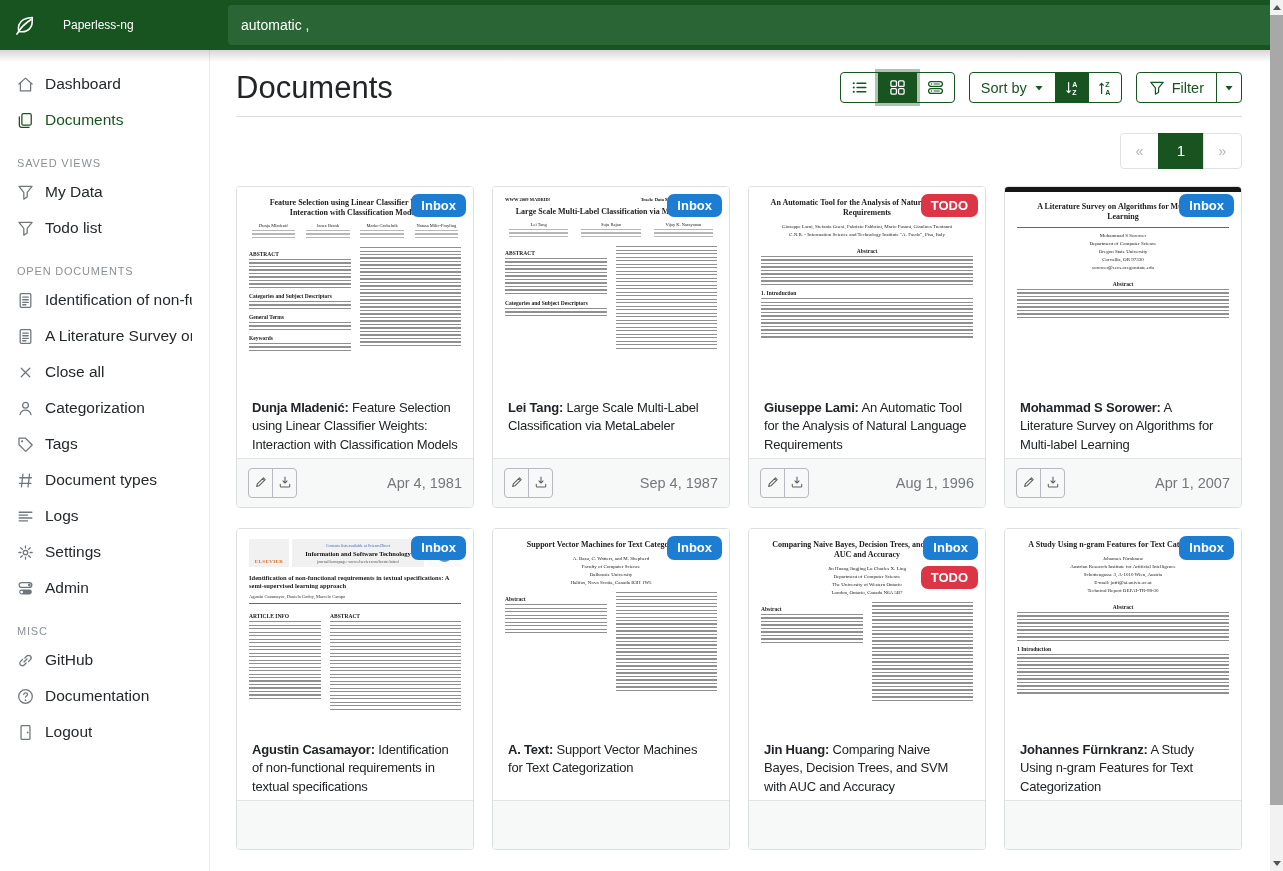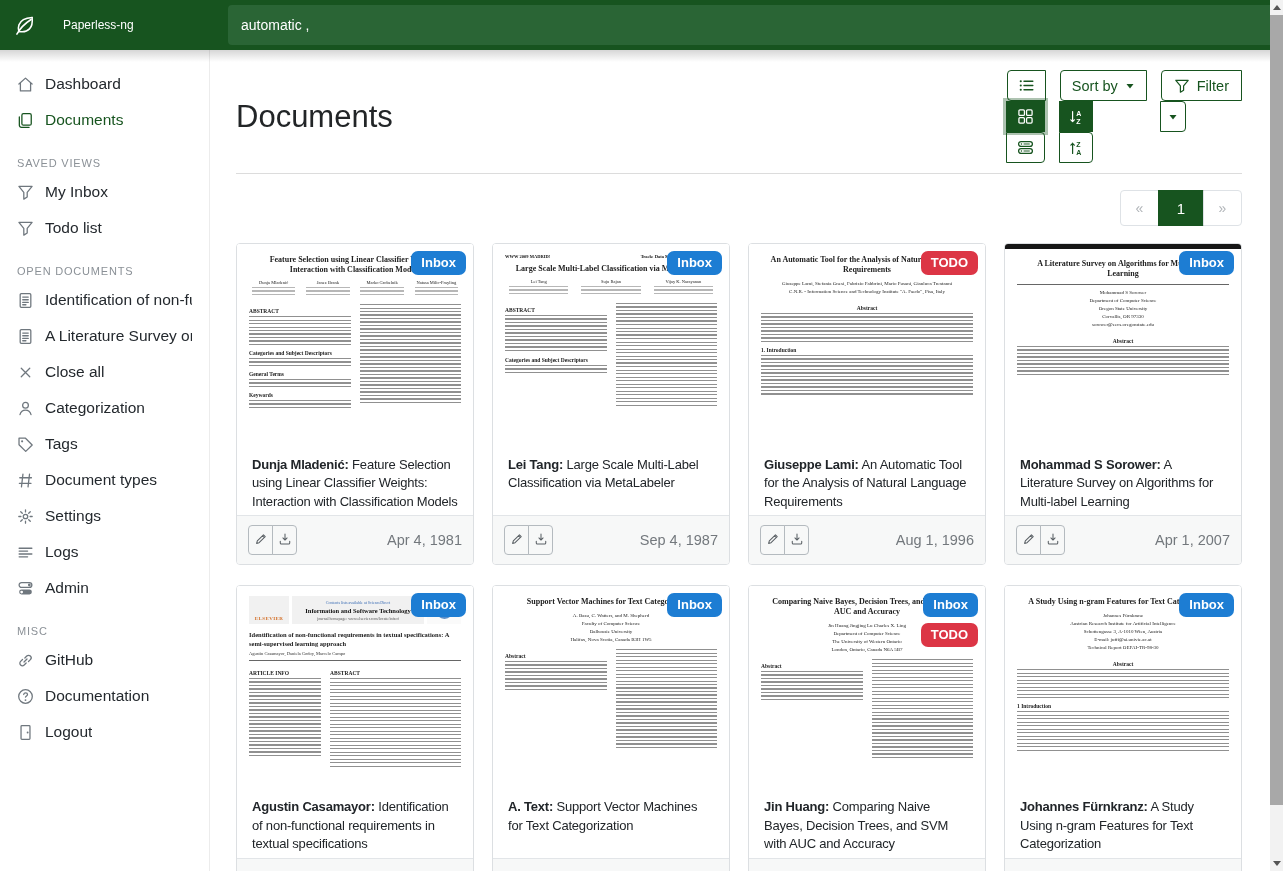--- a/index.html
+++ b/index.html
@@ -32,21 +32,21 @@
   
   .main { position:absolute; top:50px; left:211px; width:1059px; height:821px; background:#fff;
           padding:20px 28px 0 25px; overflow:hidden; }
   .page-head { display:flex; align-items:center; justify-content:space-between; }
   .page-title { font-size:31px; font-weight:400; color:#222527; line-height:1.15; }
   .toolbar { display:flex; gap:14px; }
   .btn { height:31px; border:1px solid var(--green); background:#fff; color:var(--green);
          display:flex; align-items:center; justify-content:center; font-size:14.5px; cursor:pointer;
          padding:0 10px; font-family:inherit; }
   .btn svg { display:block; }
-  .btn-group { display:flex;flex-direction:column; }
+  .btn-group { display:flex; }
   .btn-group .btn + .btn { margin-left:-1px; }
   .btn-group .btn:first-child { border-radius:4px 0 0 4px; }
   .btn-group .btn:last-child { border-radius:0 4px 4px 0; }
   .btn.active { background:var(--green); color:#fff; }
   .btn.focused { box-shadow:0 0 0 3px rgba(23,84,31,.35); position:relative; z-index:2; }
   .view-btn { width:39px; padding:0; }
   .dir-btn { width:34px; padding:0; }
   .caret-btn { width:26px; padding:0; }
   .sort-by { gap:7px; padding:0 11px; }
   .filter-btn { gap:7px; padding:0 12px; }
@@ -162,21 +162,21 @@
         </span>
     <span class="nav-label">Documents</span>
   </div>
       <div class="side-heading">SAVED VIEWS</div>
       <div class="nav-item">
     <span class="nav-icon">
           <svg viewBox="0 0 16 16" width="16" height="16">
             <path d="M1.8 2.3h12.4L9.6 7.8v4.4l-3.2 2V7.8z" fill="none" stroke="currentColor" stroke-width="1.2" stroke-linecap="round" stroke-linejoin="round"></path>
           </svg>
         </span>
-    <span class="nav-label">My Inbox</span>
+    <span class="nav-label">My Data</span>
   </div>
       <div class="nav-item">
     <span class="nav-icon">
           <svg viewBox="0 0 16 16" width="16" height="16">
             <path d="M1.8 2.3h12.4L9.6 7.8v4.4l-3.2 2V7.8z" fill="none" stroke="currentColor" stroke-width="1.2" stroke-linecap="round" stroke-linejoin="round"></path>
           </svg>
         </span>
     <span class="nav-label">Todo list</span>
   </div>
       <div class="side-heading">OPEN DOCUMENTS</div>
@@ -227,34 +227,34 @@
       <div class="nav-item">
     <span class="nav-icon">
           <svg viewBox="0 0 16 16" width="16" height="16">
             <path d="M5.6 2 4.2 14M11.8 2l-1.4 12M2.6 5.4h11M2.2 10.6h11" fill="none" stroke="currentColor" stroke-width="1.2" stroke-linecap="round" stroke-linejoin="round"></path>
           </svg>
         </span>
     <span class="nav-label">Document types</span>
   </div>
       <div class="nav-item">
     <span class="nav-icon">
+          <svg viewBox="0 0 16 16" width="16" height="16">
+            <path d="M2 4h12M2 6.7h8M2 9.4h12M2 12.1h8" fill="none" stroke="currentColor" stroke-width="1.2" stroke-linecap="round" stroke-linejoin="round"></path>
+          </svg>
+        </span>
+    <span class="nav-label">Logs</span>
+  </div>
+      <div class="nav-item">
+    <span class="nav-icon">
           <svg viewBox="0 0 16 16" width="17" height="17">
             <circle cx="8" cy="8" r="2.1" fill="none" stroke="currentColor" stroke-width="1.2" stroke-linecap="round" stroke-linejoin="round"></circle>
             <path d="M8 1.7v2M8 12.3v2M1.7 8h2M12.3 8h2M3.5 3.5 5 5M11 11l1.5 1.5M12.5 3.5 11 5M5 11l-1.5 1.5" fill="none" stroke="currentColor" stroke-width="1.2" stroke-linecap="round" stroke-linejoin="round"></path>
           </svg>
         </span>
     <span class="nav-label">Settings</span>
-  </div>
-      <div class="nav-item">
-    <span class="nav-icon">
-          <svg viewBox="0 0 16 16" width="16" height="16">
-            <path d="M2 4h12M2 6.7h8M2 9.4h12M2 12.1h8" fill="none" stroke="currentColor" stroke-width="1.2" stroke-linecap="round" stroke-linejoin="round"></path>
-          </svg>
-        </span>
-    <span class="nav-label">Logs</span>
   </div>
       <div class="nav-item">
     <span class="nav-icon">
           <svg viewBox="0 0 16 16" width="17" height="17">
             <rect x="2" y="2.4" width="12" height="4.6" rx="2.3" fill="none" stroke="currentColor" stroke-width="1.2" stroke-linecap="round" stroke-linejoin="round"></rect>
             <circle cx="11.6" cy="4.7" r="1.3" fill="currentColor" stroke="none"></circle>
             <rect x="2" y="9" width="12" height="4.6" rx="2.3" fill="currentColor" stroke="none"></rect>
             <circle cx="4.4" cy="11.3" r="1.3" fill="#fff" stroke="none"></circle>
           </svg>
         </span>

